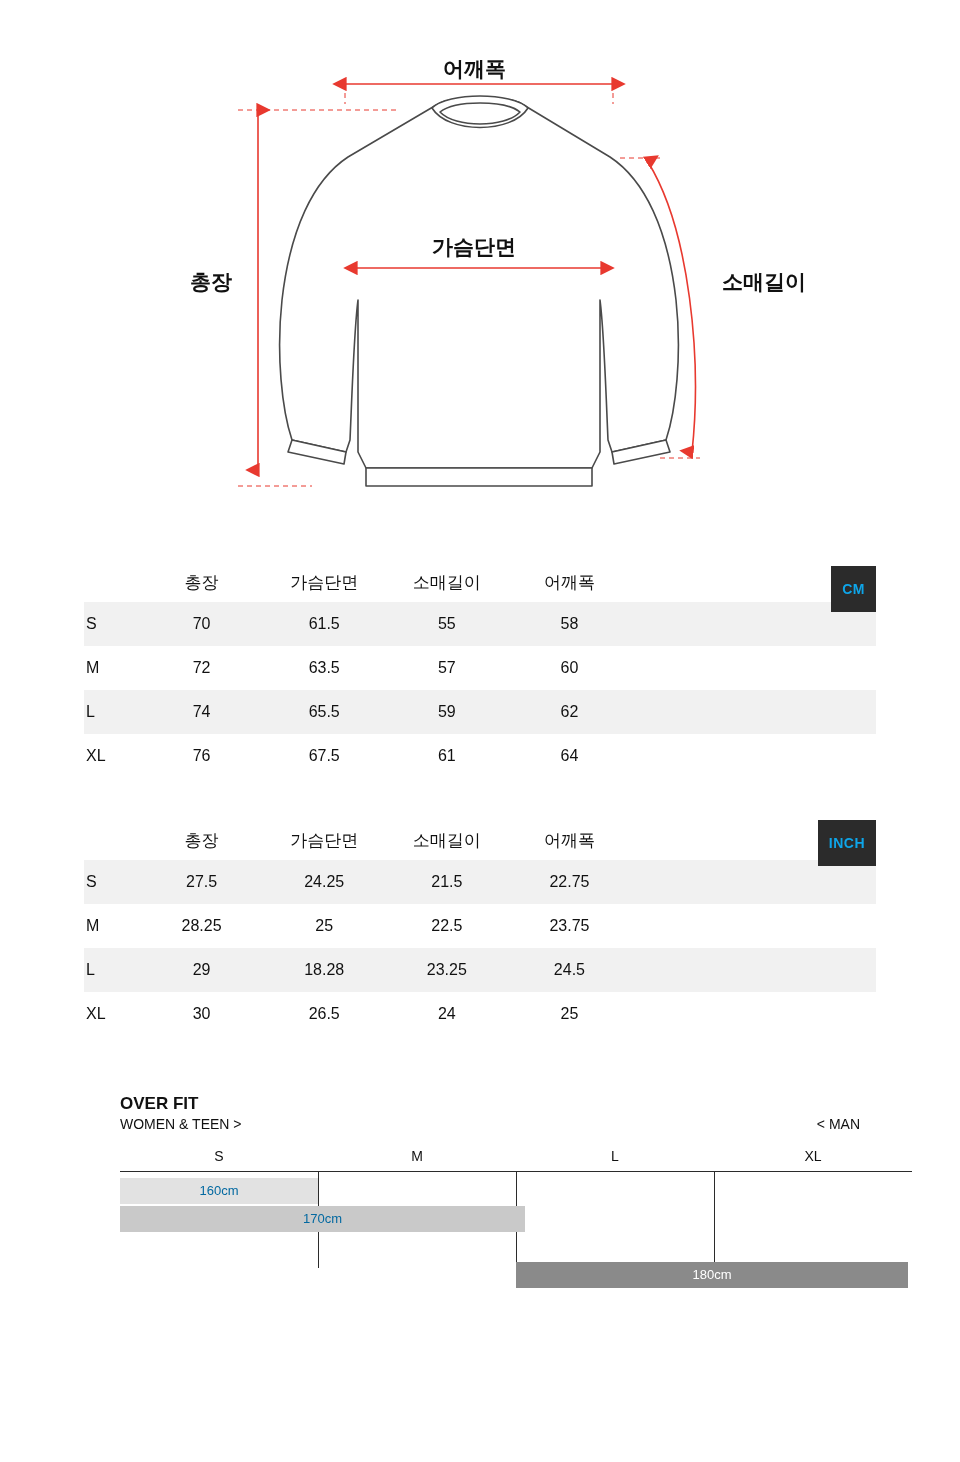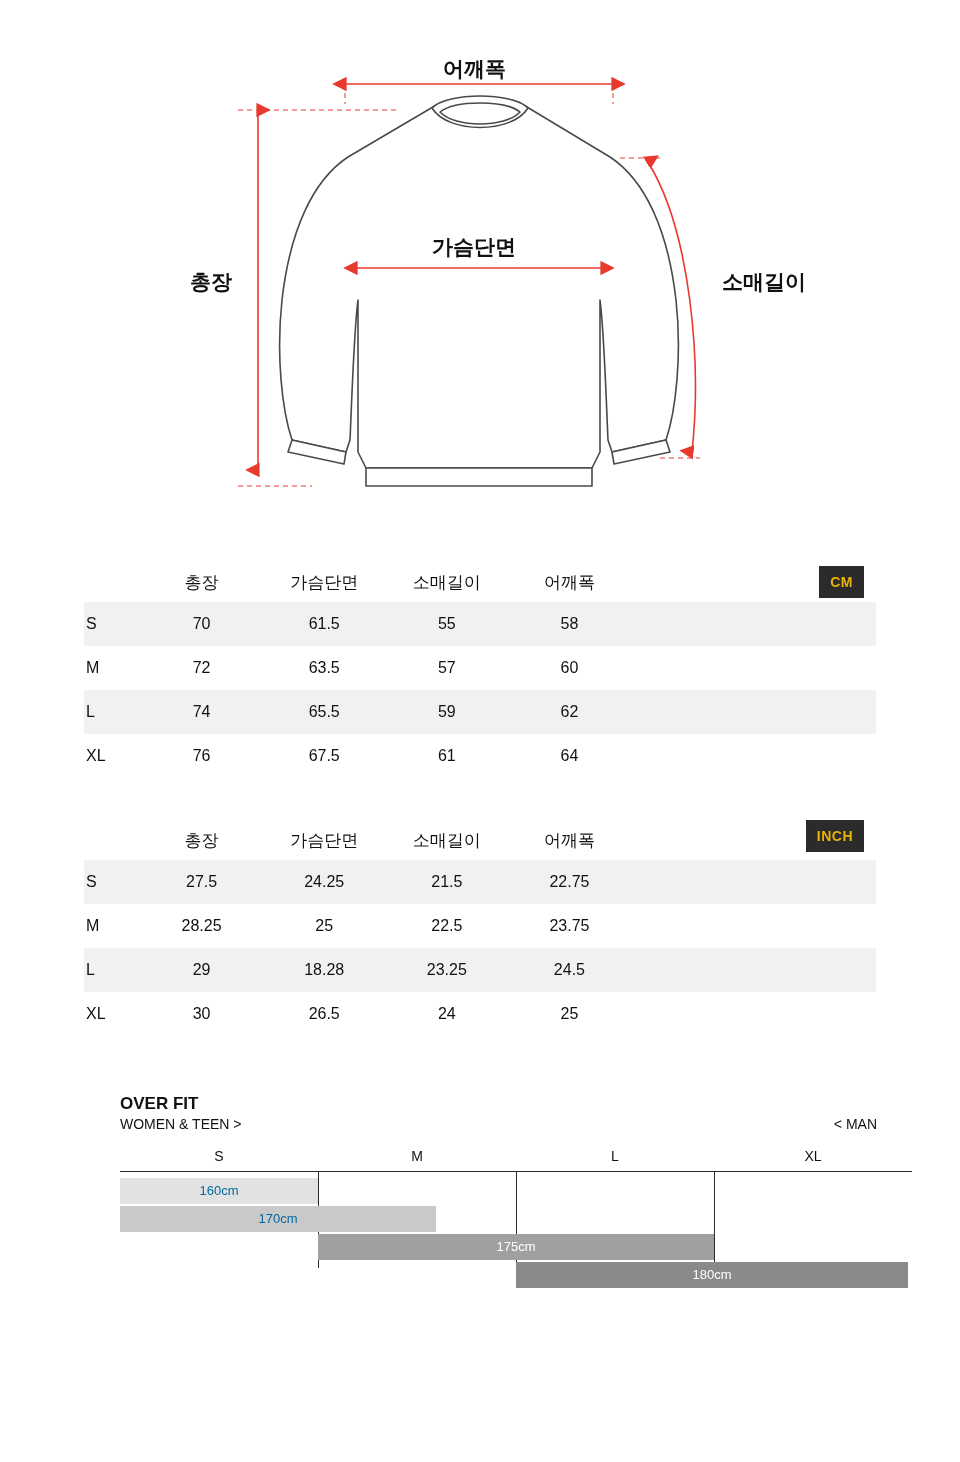--- a/index.html
+++ b/index.html
@@ -47,27 +47,27 @@
     font-weight: bold;
     letter-spacing: 0.5px;
     text-decoration: underline;
     text-underline-offset: 4px;
     margin: 0;
     padding: 0;
     display: inline-block;
   }
   .unit-badge {
     position: absolute;
-    right: 96px;
+    right: 84px;
     background: #2b2b2b;
-    color: #eab308;
+    color: #0ea5e9;
     font-size: 14px;
     font-weight: bold;
     letter-spacing: 0.5px;
-    padding: 9px 11px;
+    padding: 16px 11px;
     line-height: 1;
   }
   .badge-cm { top: 4px; }
 
   table.size-table {
     width: 792px;
     border-collapse: collapse;
     margin-top: 22px;
     table-layout: fixed;
   }
@@ -106,21 +106,21 @@
     font-weight: bold;
     margin: 0 0 2px 0;
   }
   .fit-sub {
     font-size: 14px;
     color: #111;
     margin: 0;
   }
   .fit-sub-right {
     position: absolute;
-    right: 83px;
+    right: 100px;
     top: 22px;
     font-size: 14px;
     color: #111;
   }
   .fit-chart {
     position: relative;
     width: 792px;
     height: 140px;
     margin-top: 14px;
   }
@@ -368,18 +368,17 @@
       <span style="left:297px;">M</span>
       <span style="left:495px;">L</span>
       <span style="left:693px;">XL</span>
     </div>
     <div class="fit-body">
       <div class="fit-vline" style="left:198px; height:96px;"></div>
       <div class="fit-vline" style="left:396px; height:96px;"></div>
       <div class="fit-vline" style="left:594px; height:96px;"></div>
 
       <div class="fit-bar light" style="left:0px;   width:198px; top:6px;  background:#e2e2e2;">160cm</div>
-      <div class="fit-bar light" style="left:0px;   width:316px; top:34px; background:#c9c9c9;">170cm</div>
-      <div class="fit-bar" style="left:198px; width:396px; top:62px; background:#a0a0a0;">175cm</div>
+      <div class="fit-bar light" style="left:0px;   width:405px; top:34px; background:#c9c9c9;">170cm</div>
       <div class="fit-bar" style="left:396px; width:392px; top:90px; background:#8a8a8a;">180cm</div>
     </div>
   </div>
 </div>
 
 </body></html>

